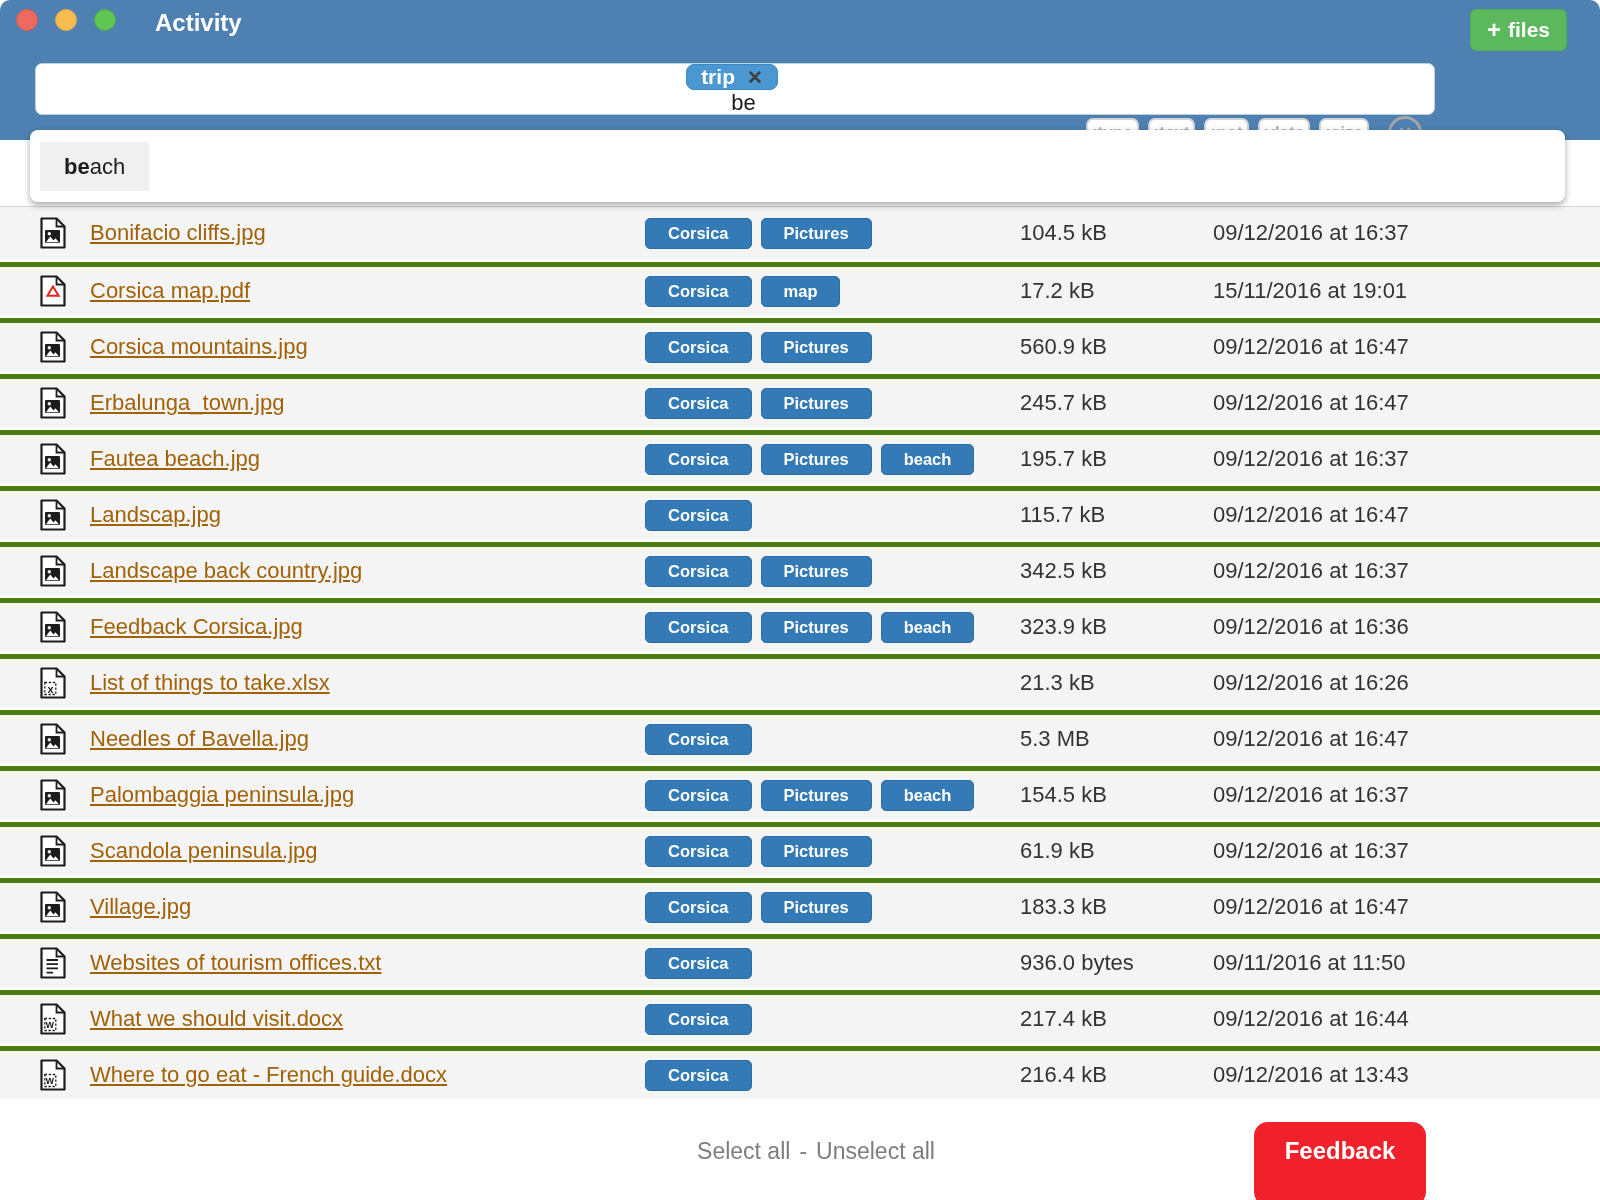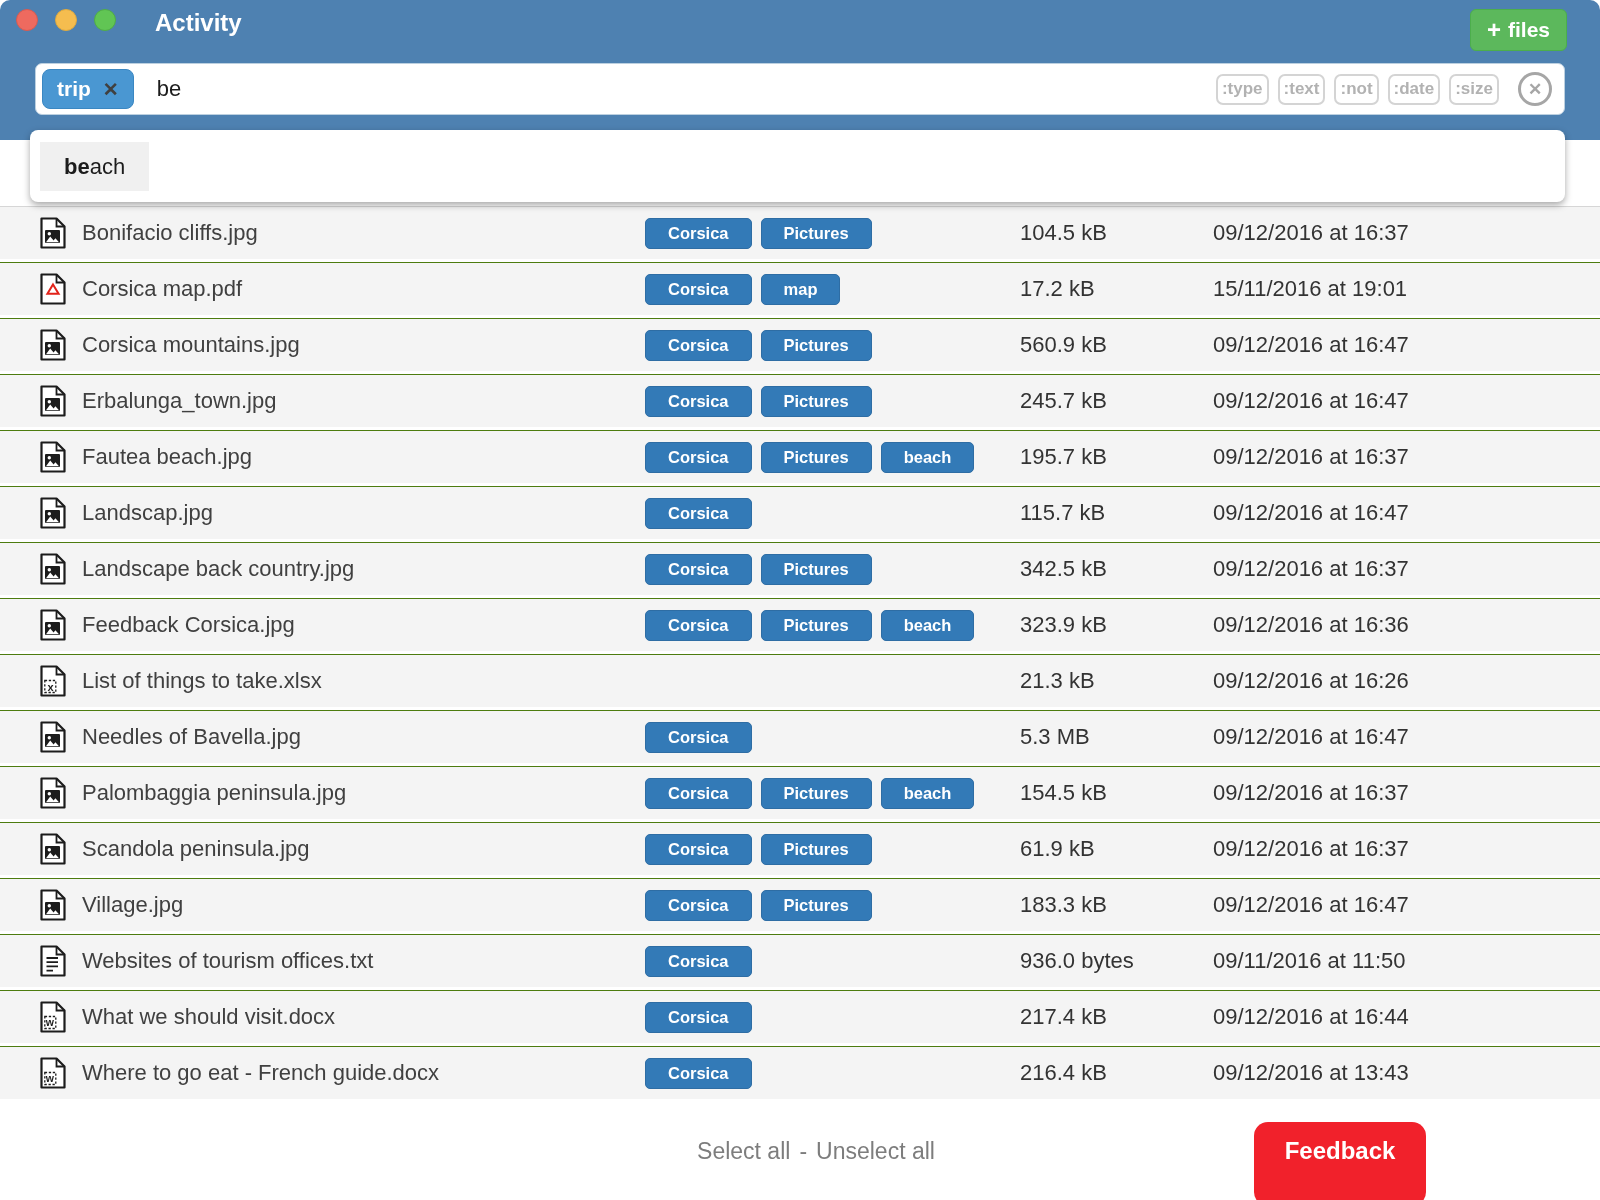--- a/index.html
+++ b/index.html
@@ -11,39 +11,39 @@
   .traffic { position:absolute; top:9px; left:16px; display:flex; gap:17px; }
   .tl { width:22px; height:22px; border-radius:50%; display:inline-block; }
   .tl.red { background:#ee6a5f; border:1px solid #d95a50; }
   .tl.yellow { background:#f5bd4f; border:1px solid #dfa93e; }
   .tl.green { background:#61c554; border:1px solid #50ad45; }
   .title { position:absolute; top:9px; left:155px; color:#fff; font-size:24px; font-weight:700; }
   .add-files { position:absolute; top:9px; right:33px; height:42px; padding:0 16px; background:#5cb85c; border:1px solid #4cae4c; border-radius:6px; color:#fff; font-size:21px; font-weight:700; font-family:inherit; cursor:pointer; display:flex; align-items:center; gap:7px; }
   .add-files .plus { font-size:24px; font-weight:700; line-height:1; }
 
   
-  .searchbar { position:absolute; top:63px; left:35px; width:1530px; height:52px; background:#fff; border:1px solid #bcd0e0; border-radius:7px; display:flex; align-items:center; padding:0 12px 0 6px; }
+  .searchbar { position:absolute; top:63px; left:35px; width:1400px; height:52px; background:#fff; border:1px solid #bcd0e0; border-radius:7px; display:flex; align-items:center; padding:0 12px 0 6px;flex-direction:column; }
   .chip { display:inline-flex; align-items:center; gap:12px; height:40px; padding:0 14px; background:#4a97d2; border:1px solid #3a87c2; border-radius:8px; color:#fff; font-size:21px; font-weight:700; cursor:pointer; }
   .chip-x { color:#404040; font-weight:700; font-size:19px; cursor:pointer; }
   .query { margin-left:23px; font-size:22px; color:#1c1c1c; }
   .filters { margin-left:auto; display:flex; align-items:center; gap:9px; }
   .fbtn { height:31px; padding:0 4px; background:#fff; border:2px solid #d4d4d4; border-radius:7px; color:#b2b2b2; font-size:17px; font-weight:700; font-family:inherit; cursor:pointer; }
   .clear-circle { margin-left:10px; width:34px; height:34px; border:3px solid #a6a6a6; border-radius:50%; color:#a6a6a6; font-size:17px; font-weight:700; display:flex; align-items:center; justify-content:center; cursor:pointer; }
 
   
   .dropdown { position:absolute; top:130px; left:30px; width:1535px; height:72px; background:#fff; border-radius:8px; box-shadow:0 3px 7px rgba(0,0,0,0.35); z-index:5; }
   .suggestion { position:absolute; top:12px; left:10px; height:49px; padding:0 24px; background:#f0f0f0; display:flex; align-items:center; font-size:22px; color:#1c1c1c; cursor:pointer; }
   .suggestion b { font-weight:700; }
 
   
   .filelist { position:absolute; top:203px; left:0; width:1600px; }
-  .row { position:relative; height:53px; margin-top:3px; background:#f4f4f4; border-top:1px solid #4d7c0f; display:flex; align-items:center; padding-left:40px; cursor:pointer; }
+  .row { position:relative; height:53px; margin-top:3px; background:#f4f4f4; border-top:5px solid #4d7c0f; display:flex; align-items:center; padding-left:40px; cursor:pointer; }
   .row:first-child { border-top:1px solid #d6d6d6; }
   .ficon { width:26px; height:32px; flex:0 0 26px; display:flex; align-items:center; }
-  .fname { margin-left:16px; font-size:22px; color:#404040; white-space:nowrap; }
+  .fname { margin-left:24px; font-size:22px; color:#a16207; white-space:nowrap;text-decoration:underline; }
   .ftags { position:absolute; left:645px; display:flex; gap:9px; }
   .tag { background:#337ab7; border:1px solid #2e6da4; color:#fff; font-size:16.5px; font-weight:700; padding:5px 22px; border-radius:5px; }
   .fsize { position:absolute; left:1020px; font-size:22px; color:#333;text-align:center; }
   .fdate { position:absolute; left:1213px; font-size:22px; color:#333; }
 
   
   .footer { position:absolute; top:1128px; left:16px; width:1600px; }
   .sel-links { width:100%; text-align:center; font-size:23px; color:#7d7d7d; margin-top:10px; }
   .sel-links span { cursor:pointer; }
   .sel-links .sep { margin:0 9px; cursor:default; }

